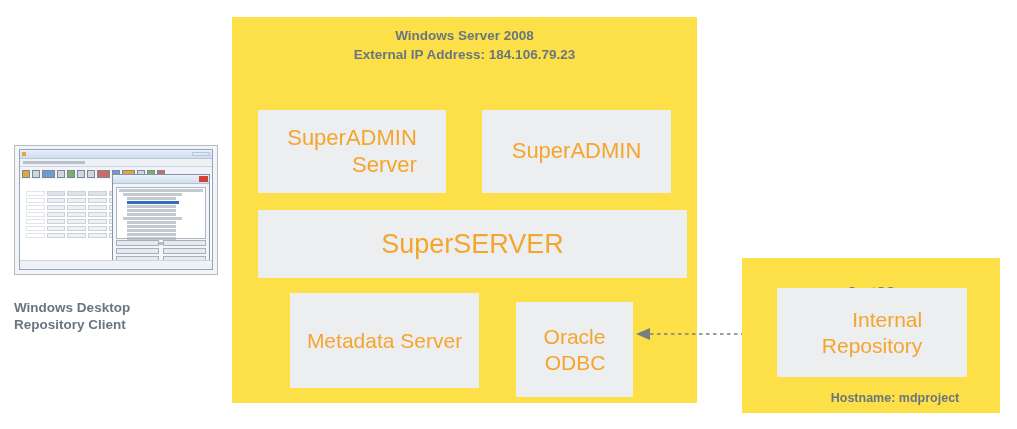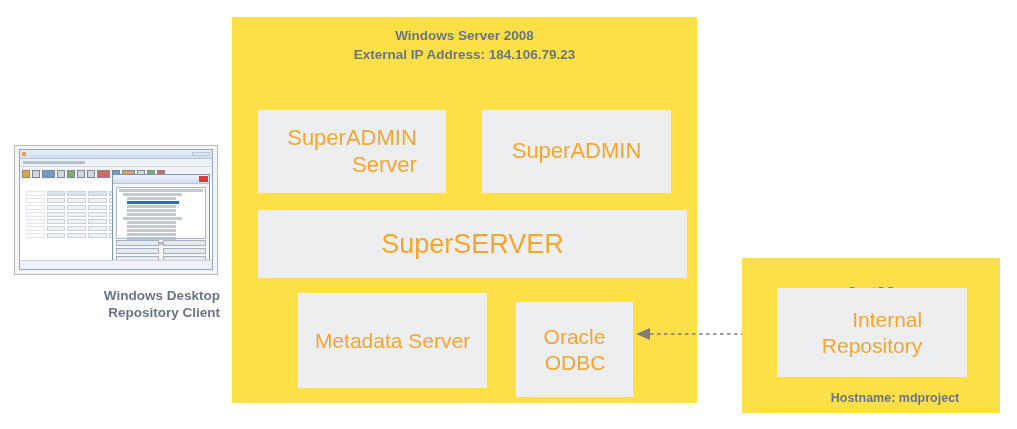--- a/index.html
+++ b/index.html
@@ -194,22 +194,22 @@
     gap: 2px 4px;
   }
   .dlg-btn {
     height: 6px;
     background: #e6e9ee;
     border: 1px solid #a6b0bc;
     box-sizing: border-box;
   }
 
   #client-caption {
-    margin-top: 12px;
-    text-align: right;
+    margin-top: 24px;
+    text-align: left;
     color: #6a7582;
     font-size: 13.5px;
     font-weight: bold;
     line-height: 17px;
   }
 
   
   .host-container {
     position: absolute;
     background: #fde047;
@@ -279,21 +279,21 @@
     font-size: 22px;
   }
   #box-superserver {
     left: 26px;
     top: 193px;
     width: 429px;
     height: 68px;
     font-size: 27px;
   }
   #box-metadata-server {
-    left: 66px;
+    left: 58px;
     top: 276px;
     width: 189px;
     height: 95px;
     font-size: 21px;
   }
   #box-oracle-odbc {
     left: 284px;
     top: 276px;
     width: 117px;
     height: 95px;

